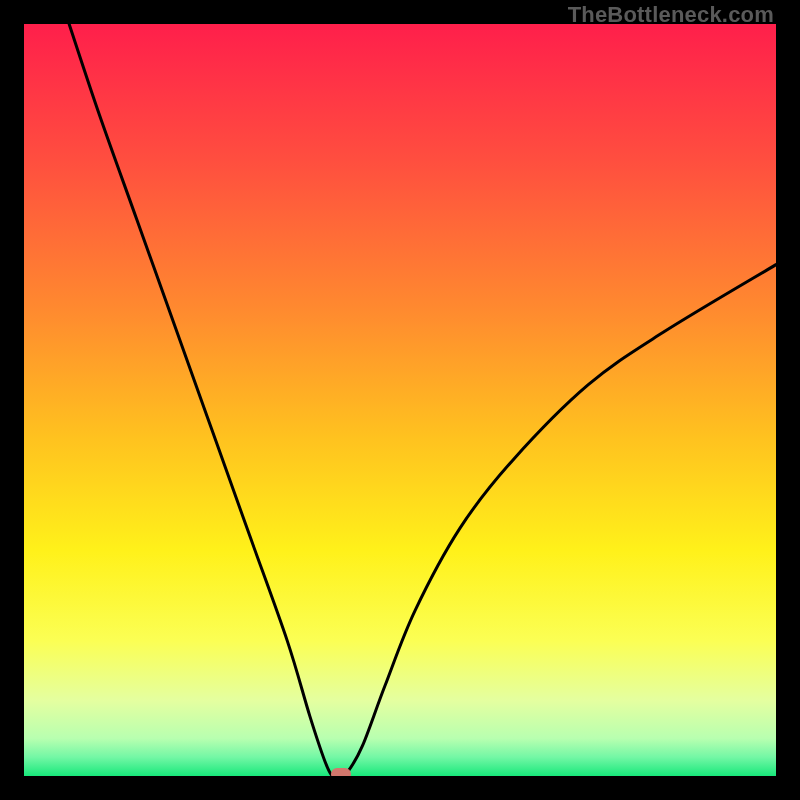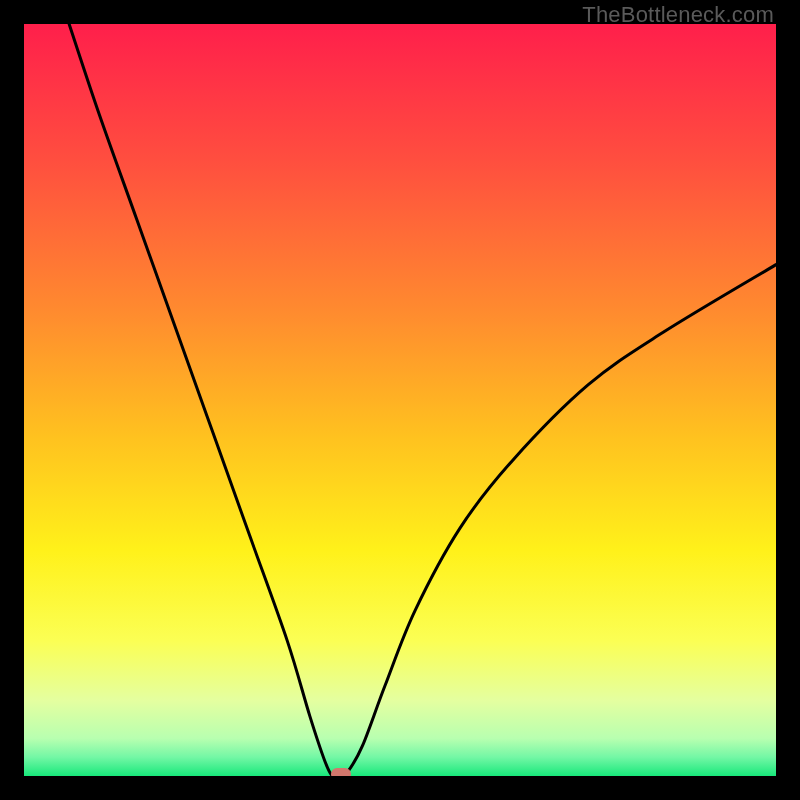--- a/index.html
+++ b/index.html
@@ -40,21 +40,21 @@
     left: 0;
     width: 100%;
     height: 100%;
   }
   .watermark {
     position: absolute;
     top: 2px;
     right: 26px;
     color: #5a5a5a;
     font-size: 22px;
-    font-weight: 400;
+    font-weight: 700;
     letter-spacing: 0.2px;
     text-align: center;
   }
   .marker {
     position: absolute;
     width: 20px;
     height: 12px;
     border-radius: 6px;
     transform: translate(-50%, -50%);
   }

